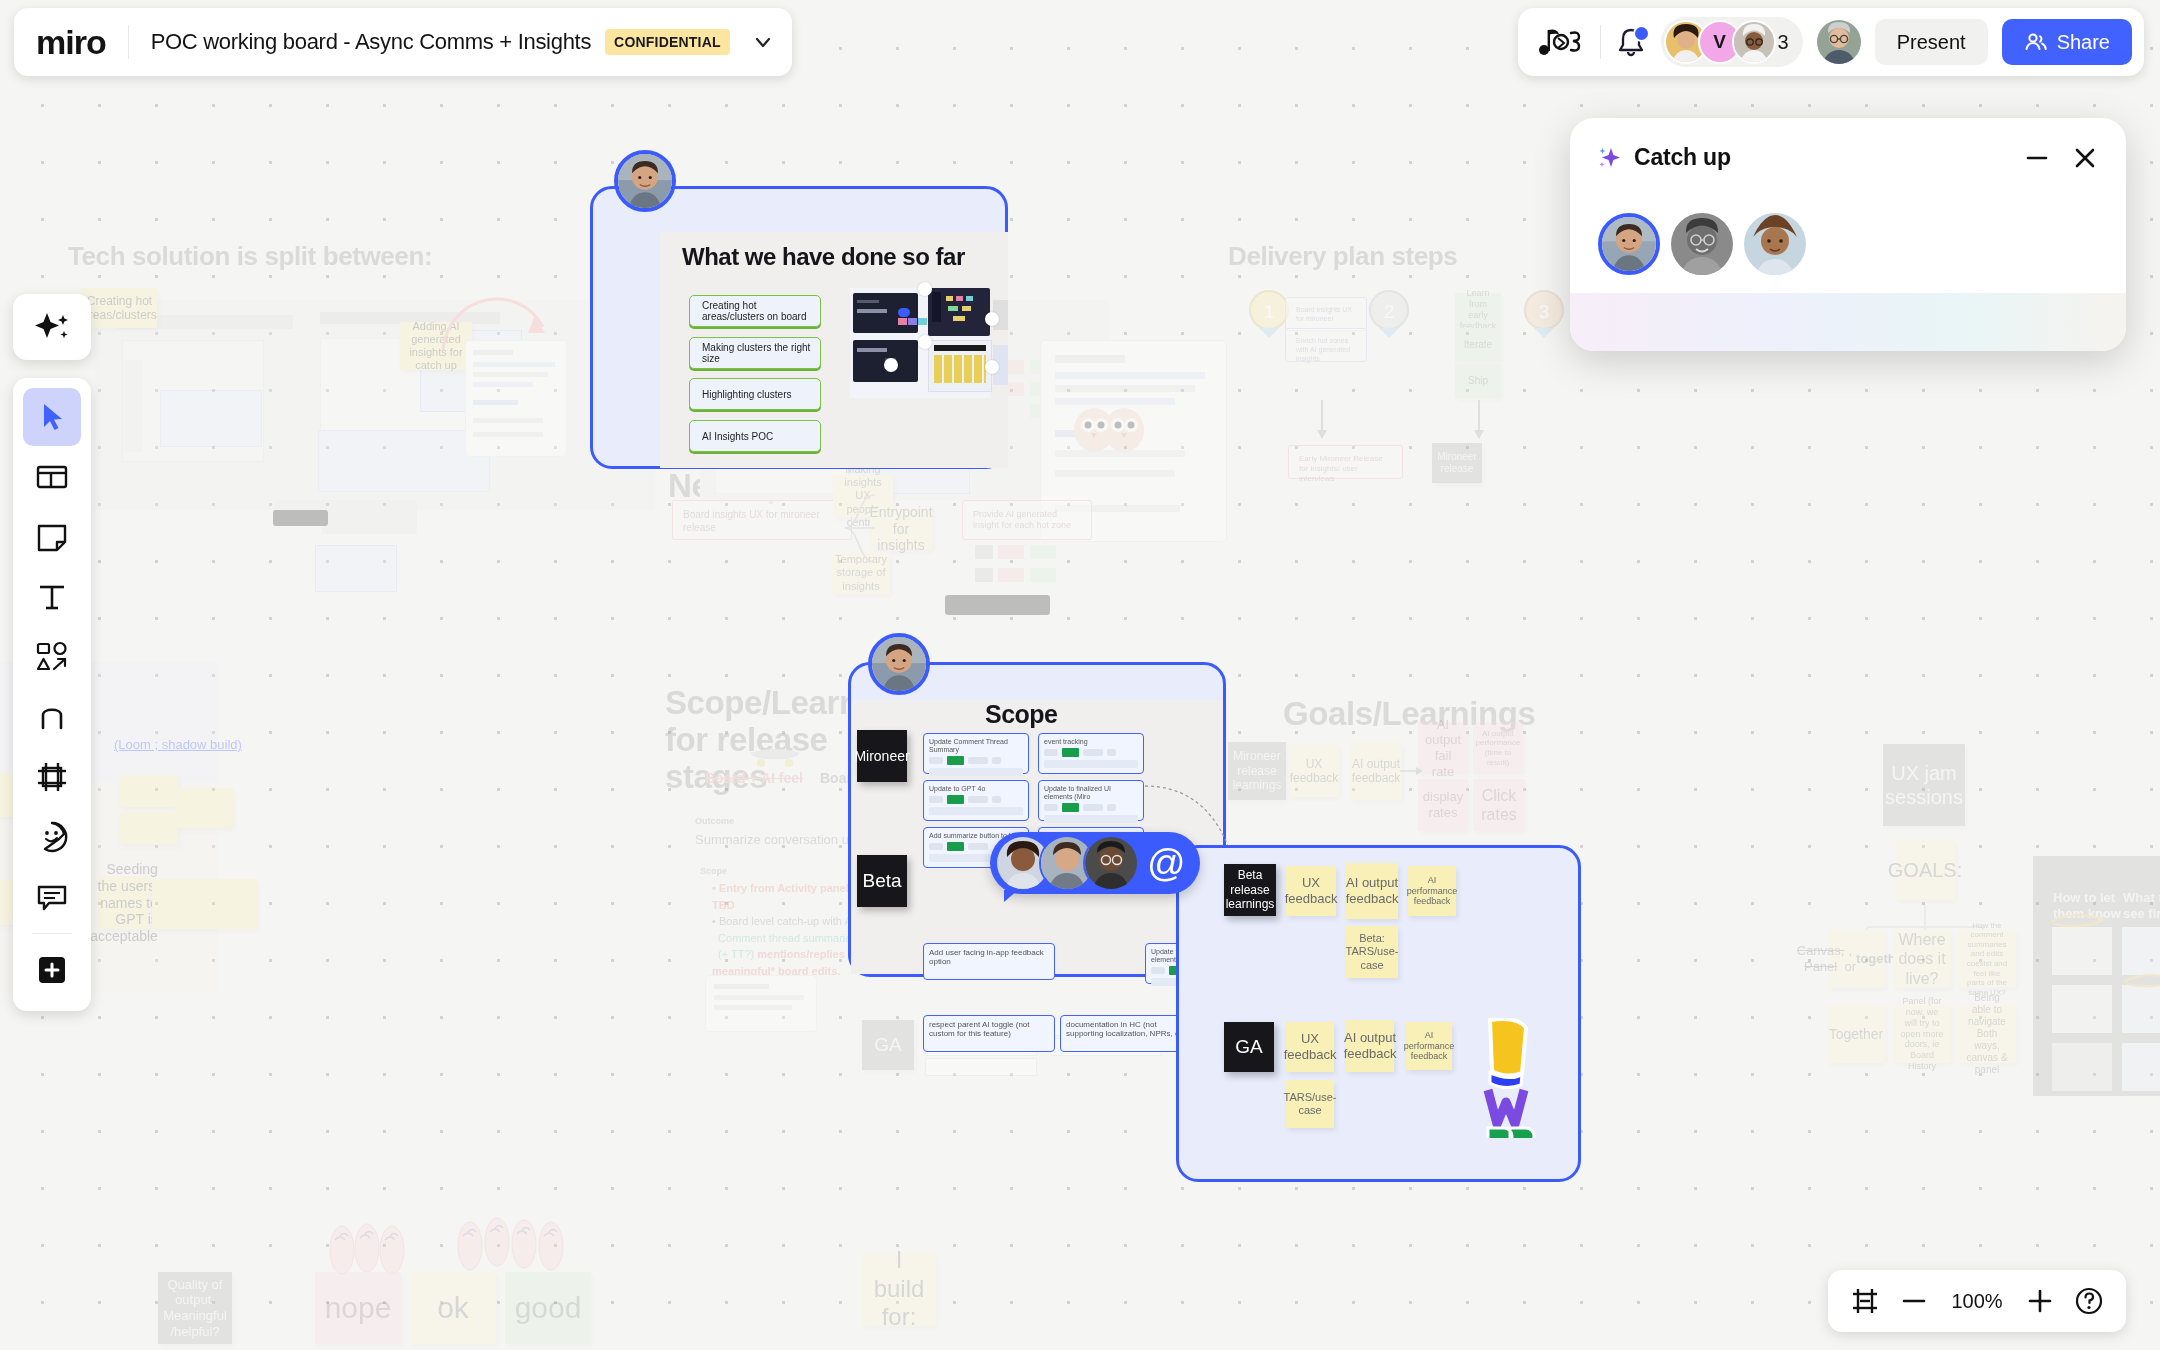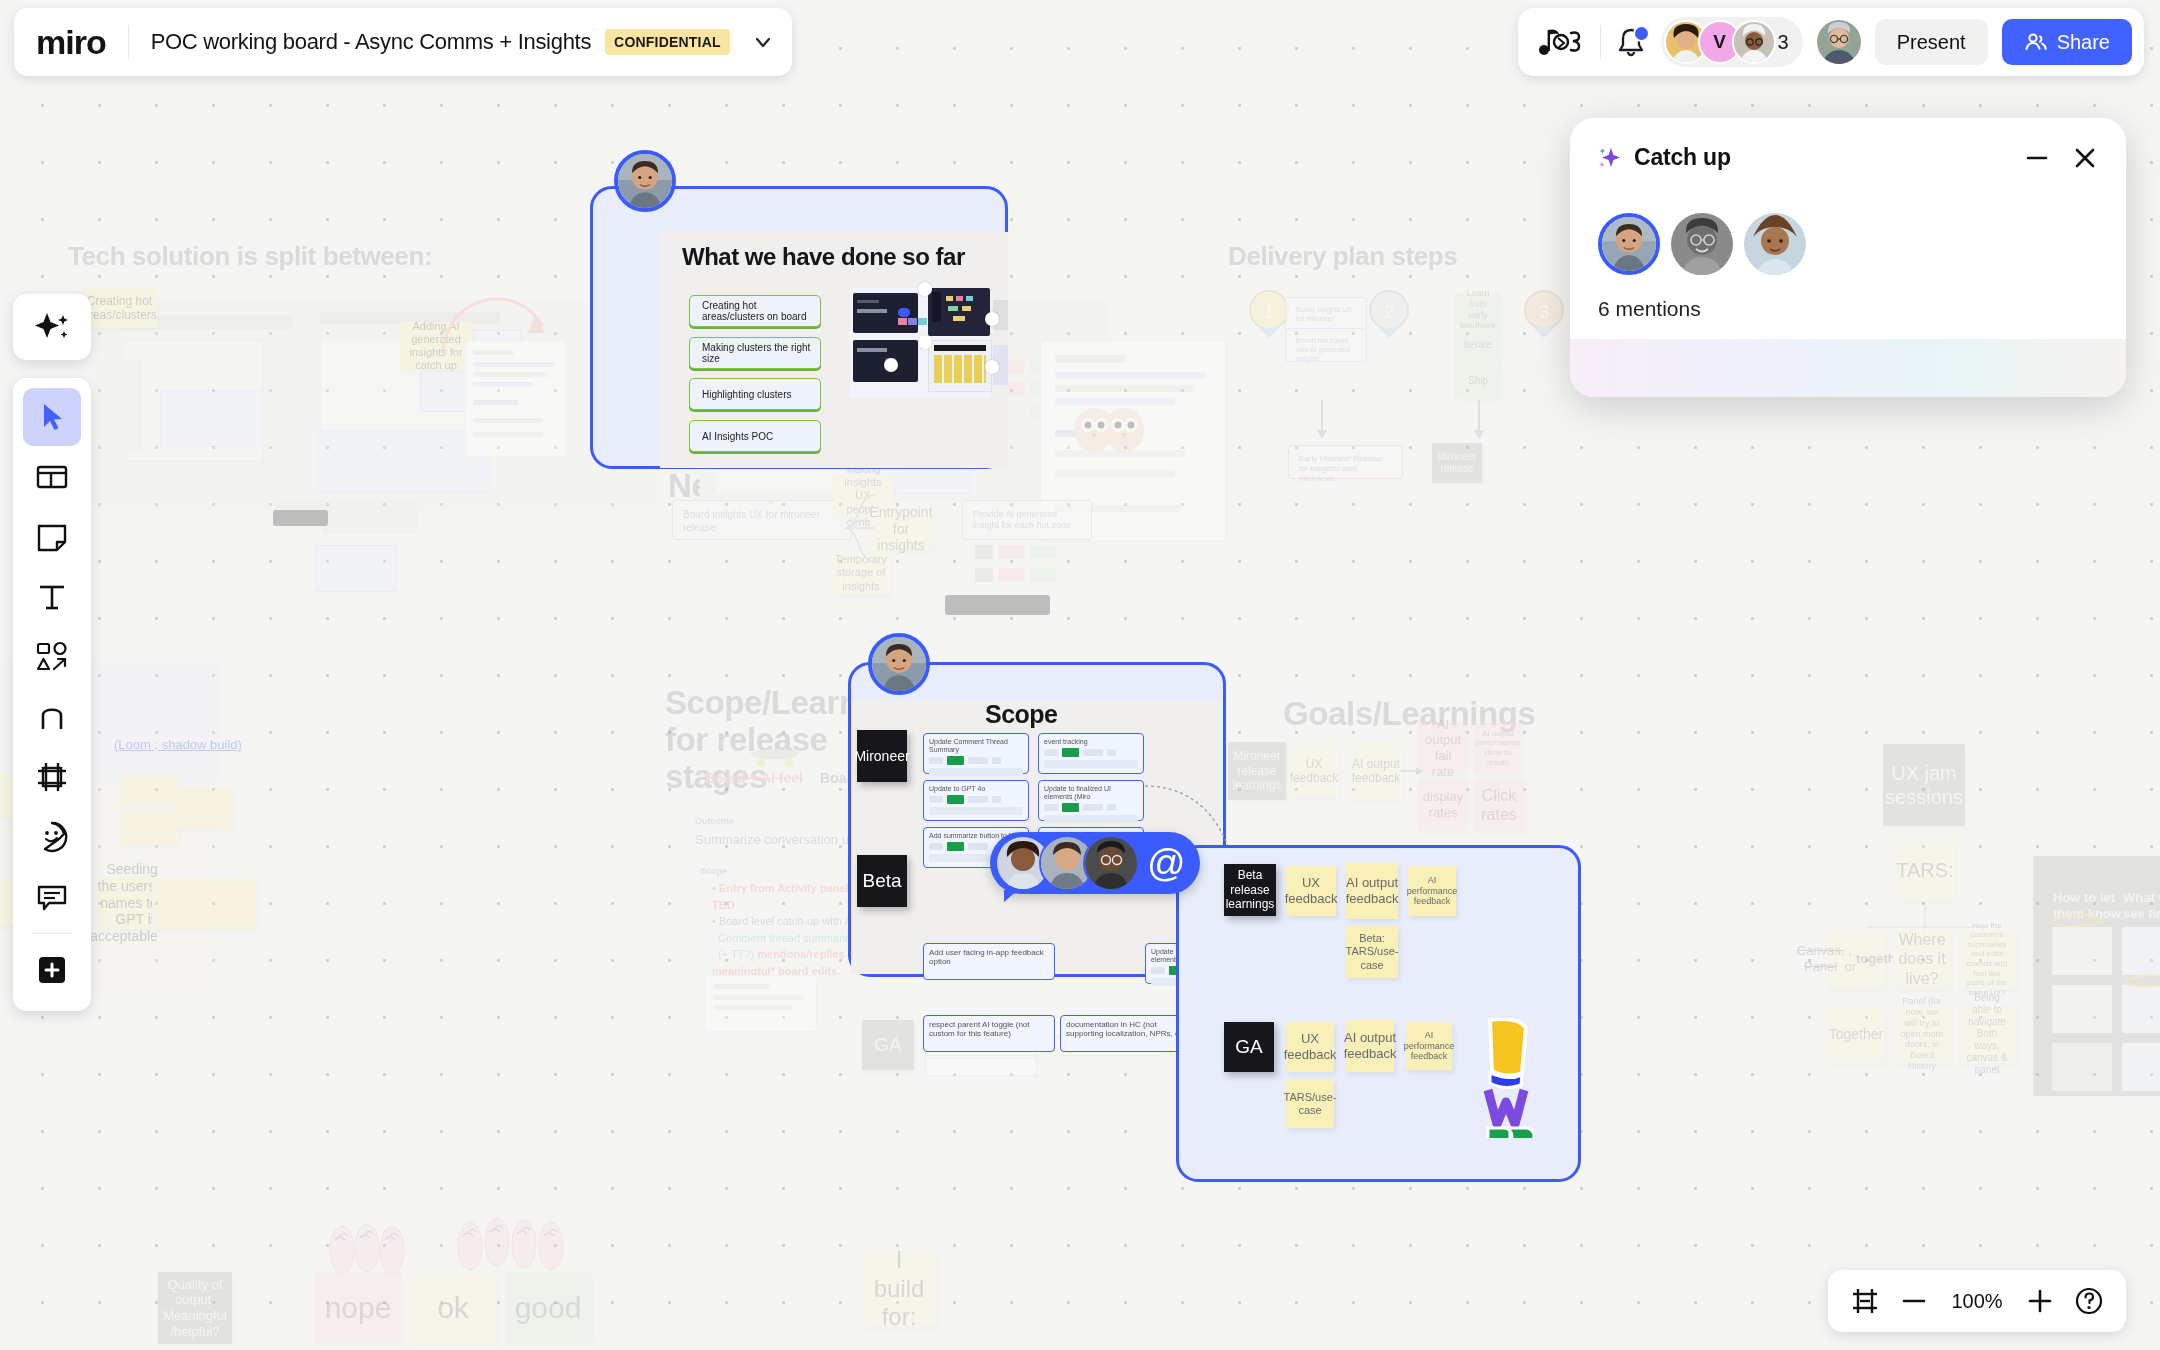--- a/index.html
+++ b/index.html
@@ -395,21 +395,21 @@
       <g stroke="#9aa0c4" stroke-width="1.3" fill="none">
         <path d="M13 24 q5 -6 10 0 M18 20 q4 -5 8 0"></path>
           <path d="M40 20 q5 -6 10 0 M45 16 q4 -5 8 0"></path>
         <path d="M67 22 q5 -6 10 0 M72 18 q4 -5 8 0"></path>
           <path d="M94 24 q5 -6 10 0 M99 20 q4 -5 8 0"></path>
       </g>
     </svg>
     <div class="note n-yellow" style="left:862px;top:1252px;width:74px;height:74px;font-size:24px;">I build for:</div>
 
     <div class="note n-grey" style="left:1883px;top:744px;width:82px;height:82px;font-size:20px;">UX jam sessions</div>
-    <div class="note n-yellow" style="left:1895px;top:840px;width:60px;height:60px;font-size:20px;">TARS:</div>
+    <div class="note n-yellow" style="left:1895px;top:840px;width:60px;height:60px;font-size:20px;">GOALS:</div>
     <svg style="position:absolute;left:1855px;top:905px;" width="140" height="45">
       <path d="M70 0 L70 22 M12 22 L128 22 M12 22 L12 40 M70 22 L70 40 M128 22 L128 40" stroke="#cacaca" stroke-width="1.4" fill="none"></path>
     </svg>
     <div class="note n-yellow" style="left:1827px;top:930px;width:58px;height:58px;font-size:13px;"><span style="text-decoration:line-through;">Canvas, Panel</span>, or <b>together</b>?</div>
     <div class="note n-yellow" style="left:1893px;top:930px;width:58px;height:58px;font-size:16px;">Where does it live?</div>
     <div class="note n-yellow" style="left:1958px;top:930px;width:58px;height:58px;font-size:8px;">How the comment summaries and edits coexist and feel like parts of the same UX?</div>
     <div class="note n-yellow" style="left:1827px;top:1005px;width:58px;height:58px;font-size:14px;">Together</div>
     <div class="note n-yellow" style="left:1893px;top:1005px;width:58px;height:58px;font-size:9px;">Panel (for now, we will try to open more doors, ie Board History</div>
     <div class="note n-yellow" style="left:1958px;top:1005px;width:58px;height:58px;font-size:10px;">Being able to navigate Both ways, canvas &amp; panel</div>
 
@@ -862,21 +862,20 @@
           <circle cx="31" cy="28" r="14" fill="#a8764f"></circle>
           <path d="M9 24 q10 -22 22 -22 q12 0 22 22 q-8 -10 -22 -10 q-14 0 -22 10z" fill="#6b4226"></path>
           <path d="M12 62 q5 -16 19 -16 q14 0 19 16z" fill="#dde6ec"></path>
           <circle cx="25" cy="28" r="1.8" fill="#2b2018"></circle>
             <circle cx="37" cy="28" r="1.8" fill="#2b2018"></circle>
           <path d="M26 36 q5 4 10 0" stroke="#5d3a23" stroke-width="1.6" fill="none"></path>
         </svg>
       </div>
     </div>
 
-    <div id="cu-mentions">6 mentions</div>
   </div>
 
   <div id="cu-gradient"></div>
 
 </div>
 
 <div id="zoombar">
   <div class="zb">
     <svg width="30" height="30" viewBox="0 0 30 30">
       <line x1="8" y1="3" x2="8" y2="27" stroke="#111" stroke-width="2.4"></line>

